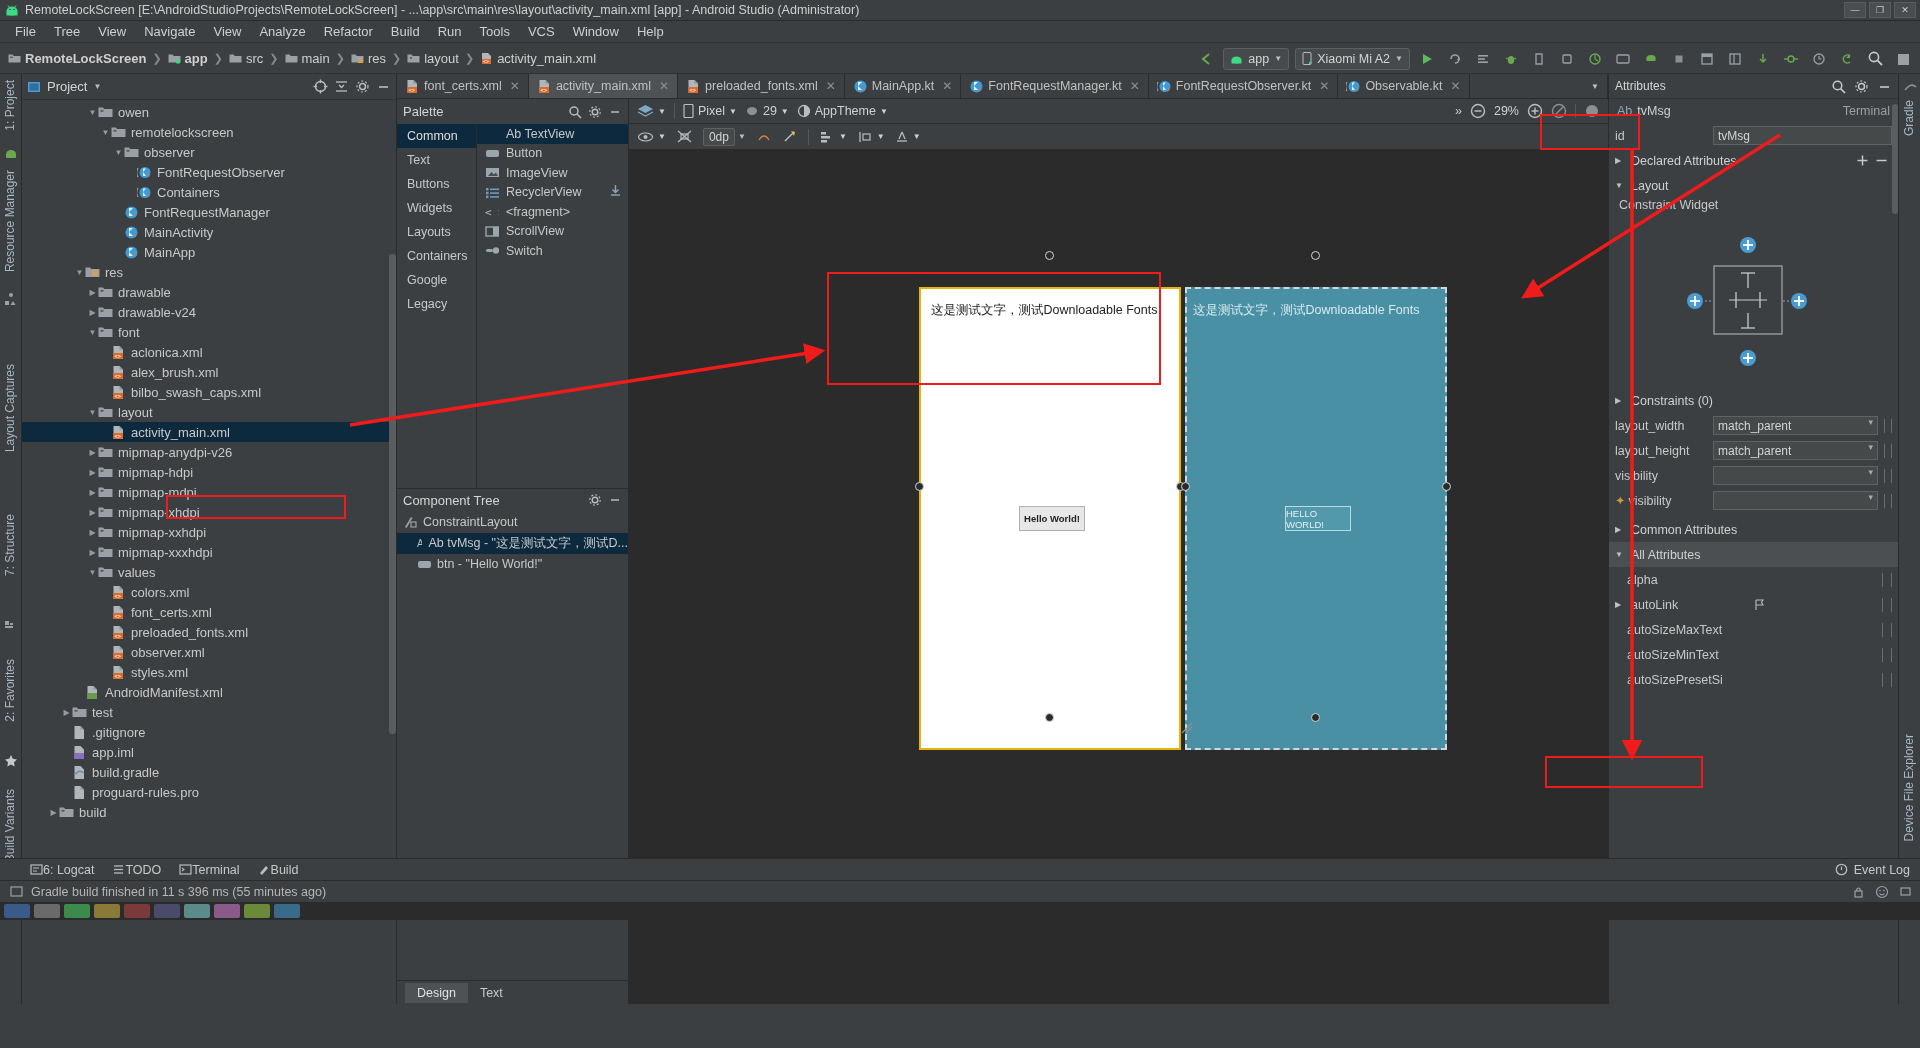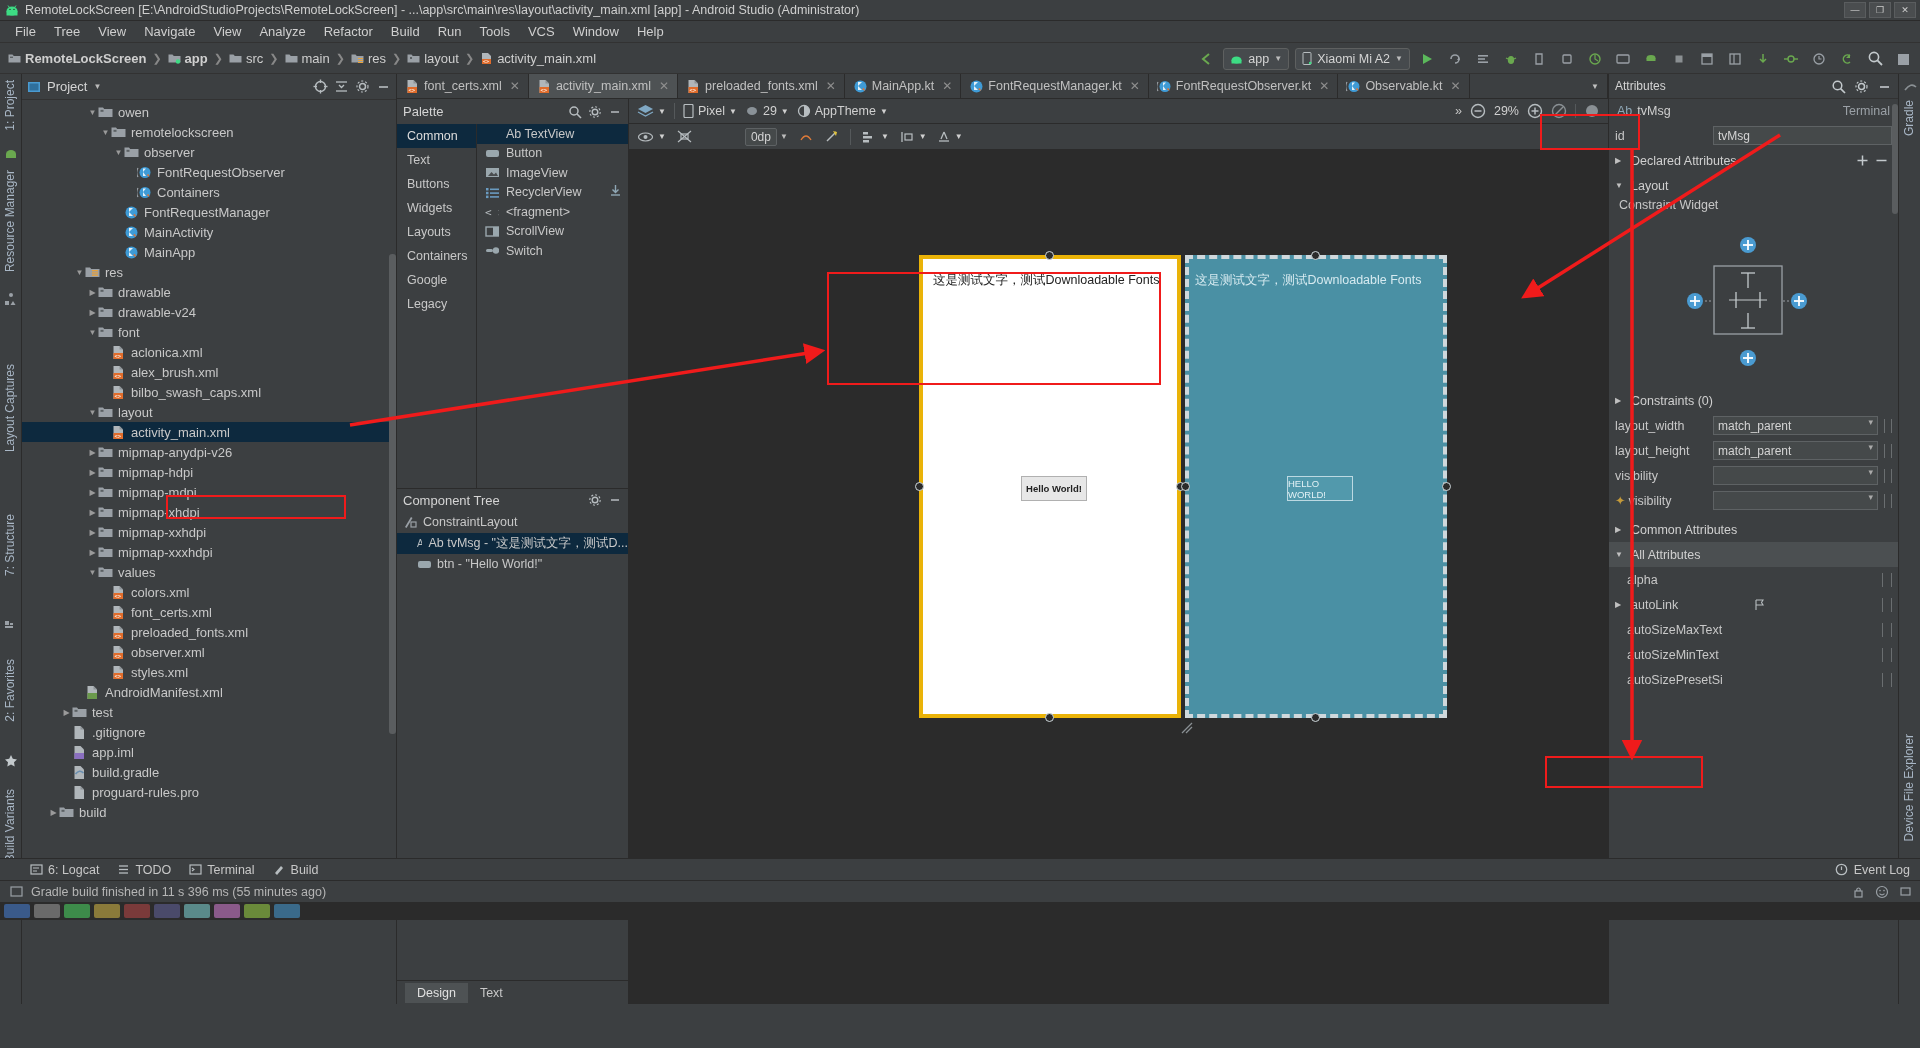--- a/index.html
+++ b/index.html
@@ -108,21 +108,21 @@
   
   .canvasCol { flex:1; display:flex;flex-direction:column; min-width:0; background:#3c3f41;}
   .dtoolbar { height:25px; display:flex;align-items:center;gap:8px; padding:0 8px;
               border-bottom:1px solid #2b2b2b;}
   .dtoolbar2 { height:26px; display:flex;align-items:center;gap:10px; padding:0 8px;
               border-bottom:1px solid #2b2b2b;}
   .dsel { display:flex;align-items:center;gap:4px; font-size:12.5px; color:#d0d0d0;}
   .zoomctl { margin-left:auto; display:flex;align-items:center;gap:8px; font-size:12.5px;color:#d0d0d0;}
   .canvas { flex:1; background:#2b2b2b; position:relative; overflow:hidden;}
 
-  .device { position:absolute; border:4px solid #eab308; }
+  .device { position:absolute; border:2px solid #eab308;margin-top:32px; }
   .devBlueprint { background:#4a90a4; }
   .devWhite { background:#ffffff; }
   .phTxt { position:absolute; font-size:12.5px; }
   .hwBtn { position:absolute; border:1px solid; font-size:9.5px;
            display:flex;align-items:center;justify-content:center; }
   .handle { position:absolute; width:9px;height:9px;border-radius:50%;
             background:#2b2b2b; border:1.6px solid #cfd8dc; }
 
   
   .attrPanel { width:290px; background:#3c3f41; border-left:1px solid #2b2b2b;
@@ -151,21 +151,21 @@
                    border-left:1px solid #6a6e70; border-right:1px solid #6a6e70;}
 
   
   .railR { width:22px; background:#3c3f41; border-left:1px solid #2b2b2b;
            position:relative; flex:none;}
 
   
   .statusbars { position:absolute; left:0; bottom:0; width:100%; }
   .toolwins { height:22px; display:flex;align-items:center; gap:18px; padding-left:30px;
               background:#3c3f41; border-top:1px solid #2b2b2b; font-size:12.5px; color:#c8c8c8;}
-  .toolwin { display:flex;align-items:center;gap:5px;}
+  .toolwin { display:flex;align-items:center;}
   .toolwins .right { margin-left:auto; margin-right:10px; display:flex;align-items:center;gap:6px;}
   .statusbar { height:22px; display:flex;align-items:center; gap:8px; padding-left:10px;
                background:#3c3f41; border-top:1px solid #2b2b2b; font-size:12.5px; color:#b5b5b5;}
   .statusbar .right { margin-left:auto; margin-right:8px; display:flex;align-items:center;gap:10px;}
   .taskbar { height:18px; background:#2b2b2b; display:flex;align-items:center; gap:4px; padding-left:4px;}
   .tbsq { width:26px;height:14px; border-radius:2px;}
 
   
   .annot { position:absolute; pointer-events:none; }
   .redbox { position:absolute; border:2.5px solid #f01b1b; pointer-events:none; }
@@ -1118,21 +1118,21 @@
                   <circle cx="8.5" cy="6" r="2" fill="#b7bdc0"></circle>
                 </svg>
                 <span style="font-size:8px">▼</span>
             </span>
             <span>
                 <svg width="17" height="15">
                   <path d="M2 2 L15 13 M2 13 L15 2" stroke="#b7bdc0" stroke-width="1.2"></path>
                   <rect x="5" y="5" width="7" height="5" fill="none" stroke="#b7bdc0" stroke-width="1.2"></rect>
                 </svg>
               </span>
-            <span style="display:flex;align-items:center;gap:3px;margin-left:42px;">
+            <span style="display:flex;align-items:center;gap:3px;">
               <span style="border:1px solid #5e6264;padding:1px 5px;background:#45494a;border-radius:2px;font-size:12px;color:#d4d4d4;">0dp</span>
               <span style="font-size:8px">▼</span>
             </span>
             <span>
                 <svg width="16" height="15">
                   <path d="M3 11 q5-8 10 0" stroke="#e07b39" stroke-width="1.4" fill="none"></path>
                 </svg>
               </span>
             <span>
                 <svg width="16" height="15">

